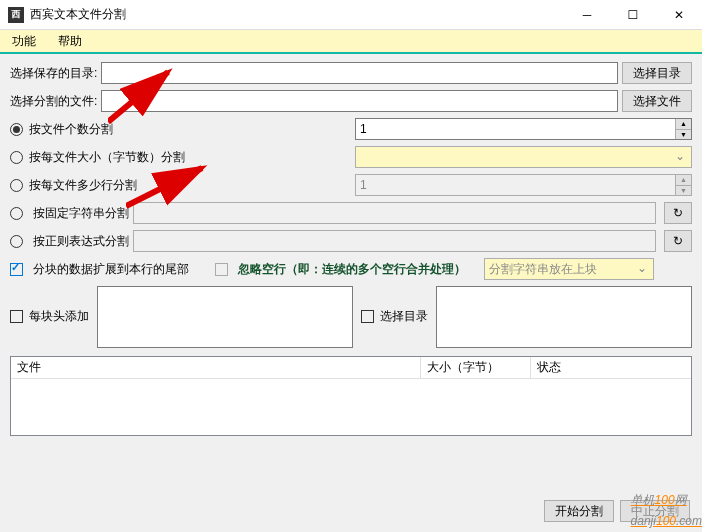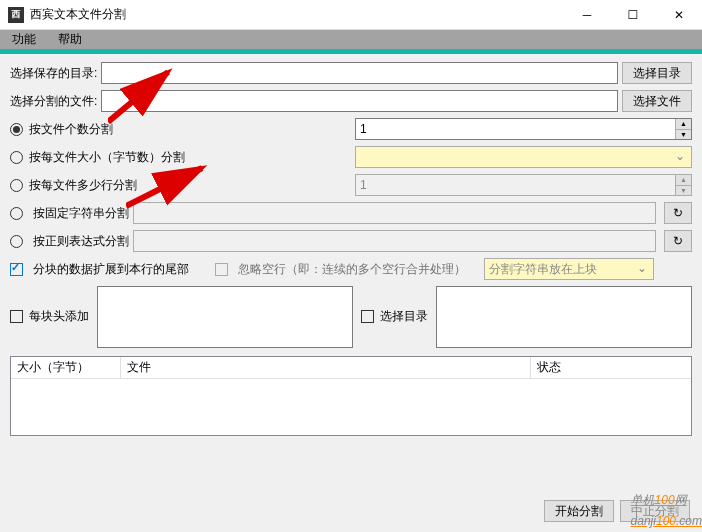--- a/index.html
+++ b/index.html
@@ -1,21 +1,21 @@
 <!DOCTYPE html>
 <html><head>
 <meta charset="utf-8">
 <style>
 * { box-sizing: border-box; margin: 0; padding: 0; font-family: "Microsoft YaHei", "SimSun", sans-serif; font-size: 12px; }
 body { background: #f0f0f0; width: 702px; height: 532px; position: relative; }
 .titlebar { height: 30px; background: #fff; border-bottom: 1px solid #ddd; display: flex; align-items: center; padding: 0 0 0 8px; }
 .titlebar .icon { width: 16px; height: 16px; background: #333; margin-right: 6px; display: flex; align-items: center; justify-content: center; color: #fff; font-size: 9px; font-weight: bold; }
 .titlebar .title { flex: 1; }
 .winbtn { width: 46px; height: 30px; display: flex; align-items: center; justify-content: center; }
-.menubar { height: 24px; background: #a3a3a3; display: flex; align-items: center; padding: 0 8px; gap: 14px; border-bottom: 5px solid #14b8a6;}
+.menubar { height: 24px; background: #fef9c3; display: flex; align-items: center; padding: 0 8px; gap: 14px; border-bottom: 2px solid #14b8a6;}
 .menubar span { padding: 2px 4px; }
 .content { padding: 8px 10px; }
 .row { display: flex; align-items: center; margin-bottom: 6px; gap: 4px; }
 .lbl { white-space: nowrap; }
 .txtinput { flex: 1; height: 22px; border: 1px solid #7a7a7a; background: #fff; padding: 0 4px; }
 .txtinput.disabled { background: #f0f0f0; color: #888; border-color: #adadad;}
 .btn { height: 22px; padding: 0 10px; border: 1px solid #adadad; background: #e1e1e1; cursor: default; display:flex; align-items:center;}
 .btn.disabled { color: #888; }
 .radio, .check { width: 13px; height: 13px; border: 1px solid #333; border-radius: 50%; margin-right: 6px; position: relative; flex-shrink:0;}
 .radio.selected::after { content:""; position:absolute; width:7px; height:7px; background:#333; border-radius:50%; top:2px; left:2px;}
@@ -34,21 +34,21 @@
 .multirow { display:flex; gap:8px; margin-bottom:6px; align-items:flex-start;}
 .bigtext { flex:1; height:62px; border:1px solid #7a7a7a; background:#fff;}
 .mlabel { display:flex; align-items:center; padding-top:22px;}
 .table { border:1px solid #828790; background:#fff; height:80px; margin-top:8px;}
 .thead { display:flex; border-bottom:1px solid #e0e0e0; height:22px; align-items:center;}
 .th { padding:0 6px; border-right:1px solid #e0e0e0; height:100%; display:flex; align-items:center;}
 .footer { position:absolute; bottom:10px; right:12px; display:flex; gap:6px;}
 .watermark { position:absolute; bottom:2px; right:0; color:#ff8800; font-style:italic; font-family: serif; font-size:18px; pointer-events:none;text-decoration:underline;}
 .watermark .grey { color:#888;}
 .arrow-red { position:absolute; pointer-events:none; }
-.disabled-text { color:#737373;}
+.disabled-text { color:#14532d;font-weight:bold;}
 </style>
 </head>
 <body>
 
 <div class="titlebar">
   <div class="icon">西</div>
   <div class="title">西宾文本文件分割</div>
   <div class="winbtn">─</div>
   <div class="winbtn">☐</div>
   <div class="winbtn close">✕</div>
@@ -153,22 +153,22 @@
     <div class="bigtext"></div>
     <div class="mlabel">
       <div class="check"></div>
       <span>选择目录</span>
     </div>
     <div class="bigtext"></div>
   </div>
 
   <div class="table">
     <div class="thead">
+      <div class="th" style="flex:0 0 410px">文件</div>
       <div class="th" style="flex:0 0 110px">大小（字节）</div>
-      <div class="th" style="flex:0 0 410px">文件</div>
       <div class="th" style="flex:1; border-right:none">状态</div>
     </div>
   </div>
 
 </div>
 
 <div class="footer">
   <div class="btn">
       <span>开始分割</span>
     </div>

